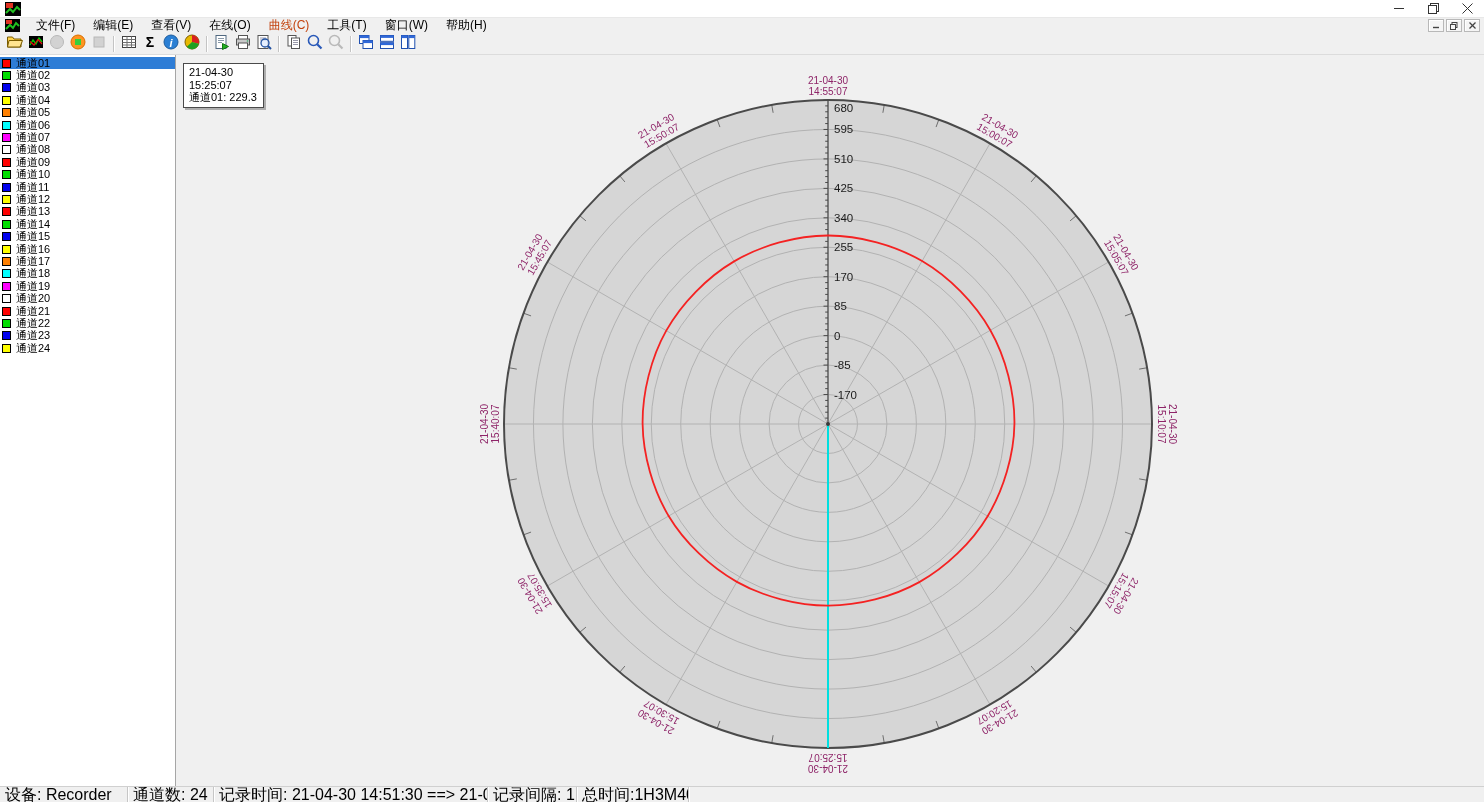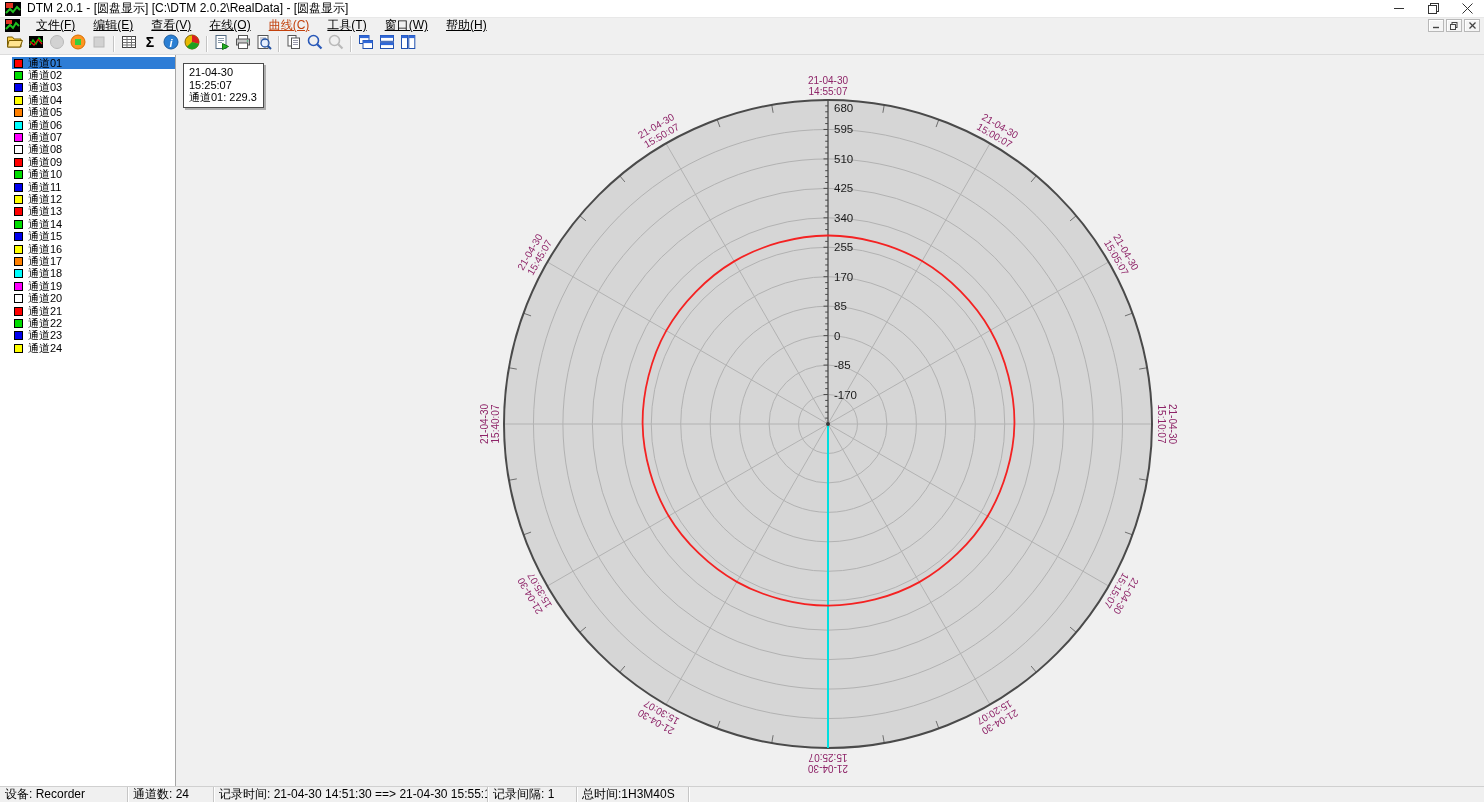--- a/index.html
+++ b/index.html
@@ -12,69 +12,68 @@
     background:#ffffff; display:flex; align-items:center; border-bottom:1px solid #e8e8e8;}
   .app-icon { width:16px; height:14px; margin-left:5px; display:flex; align-items:center; }
   .title-text { font-size:12px; color:#000; margin-left:6px; white-space:nowrap; }
   .win-controls { margin-left:auto; display:flex; height:100%; }
   .win-btn { width:34px; height:18px; display:flex; align-items:center; justify-content:center; }
 
   
   .menubar { position:absolute; left:0; top:18px; width:100%; height:15px;
     background:#f0f0f0; display:flex; align-items:center; }
   .mdi-doc-icon { width:16px; height:13px; margin:0 6px 0 5px; display:flex; align-items:center; }
-  .menu-item { font-size:12px; color:#000; padding:0 9px; line-height:15px; white-space:nowrap;text-decoration:underline; }
+  .menu-item { font-size:12px; color:#000; padding:0 9px; line-height:15px; white-space:nowrap; }
   .menu-item.disabled { color:#c2410c; }
   .mdi-controls { margin-left:auto; margin-right:4px; display:flex; gap:2px; }
   .mdi-btn { width:16px; height:13px; background:#f5f5f5; border:1px solid #b8b8b8;
     display:flex; align-items:center; justify-content:center; box-shadow:inset 1px 1px 0 #fff; }
 
   
   .toolbar { position:absolute; left:0; top:33px; width:100%; height:22px;
     background:#f0f0f0; display:flex; align-items:center; border-bottom:1px solid #dcdcdc; padding-left:4px; }
   .tb-btn { width:21px; height:20px; display:flex; align-items:center; justify-content:center; }
   .tb-btn.disabled { opacity:0.9; }
   .tb-sep { width:1px; height:16px; background:#c4c4c4; margin:0 4px; box-shadow:1px 0 0 #fff; }
 
   
   .client { position:absolute; left:0; top:55px; width:1484px; height:731px; display:flex; }
   .sidebar { width:176px; height:100%; background:#ffffff; border-right:1px solid #a6a6a6;
-    padding-top:2px; overflow:hidden;padding-left:12px; }
+    padding-top:2px; overflow:hidden; }
   .chan-row { height:12.4px; display:flex; align-items:center; font-size:11px; color:#000;
     white-space:nowrap; padding-left:2px; }
   .chan-row.selected { background:#2e7dd6; }
   .chan-swatch { width:9px; height:9px; border:1px solid #000; margin-right:5px; flex:none; }
   .chartarea { position:relative; flex:1; height:100%; background:#f0f0f0; }
   svg text { user-select:none; }
 
   
   .tooltip { position:absolute; left:7px; top:8px; background:#ffffff; border:1px solid #4a4a4a;
     box-shadow:2px 2px 0 rgba(120,120,120,0.55); padding:2px 6px 3px 5px; font-size:11px;
     line-height:12.5px; color:#000; white-space:nowrap; z-index:5; }
 
   
   .statusbar { position:absolute; left:0; bottom:0; width:100%; height:16px; background:#f0f0f0;
-    border-top:1px solid #d0d0d0; display:flex; font-size:12px; color:#000; align-items:flex-start; }
+    border-top:1px solid #d0d0d0; display:flex; font-size:16px; color:#000; align-items:flex-start; }
   .sb-seg { height:100%; line-height:15px; padding-left:5px; white-space:nowrap;
     border-right:1px solid #c6c6c6; box-shadow:1px 0 0 #fff; overflow:hidden; }
 </style>
 </head>
 <body>
 
 <div class="window">
 
   <div class="titlebar">
     <span class="app-icon">
       <svg viewBox="0 0 16 14" width="16" height="14">
           <rect x="0" y="0" width="16" height="14" fill="#000"></rect>
           <rect x="1" y="1" width="7" height="5" fill="#e03020"></rect>
           <polyline points="1,11 5,7 8,10 12,5 15,8" stroke="#20c020" stroke-width="2" fill="none"></polyline>
         </svg>
     </span>
-    <span class="title-text">DTM 2.0.1 - [圆盘显示] [C:\DTM 2.0.2\RealData] - [圆盘显示]</span>
     <div class="win-controls">
       <div class="win-btn">
         <span><svg width="11" height="11" viewBox="0 0 11 11">
               <line x1="0" y1="5.5" x2="10" y2="5.5" stroke="#333" stroke-width="1"></line>
             </svg></span>
       </div>
       <div class="win-btn">
         <span><svg width="11" height="11" viewBox="0 0 11 11">
               <rect x="2.5" y="0.5" width="8" height="8" fill="none" stroke="#333"></rect>
               <rect x="0.5" y="2.5" width="8" height="8" fill="#fff" stroke="#333"></rect>

